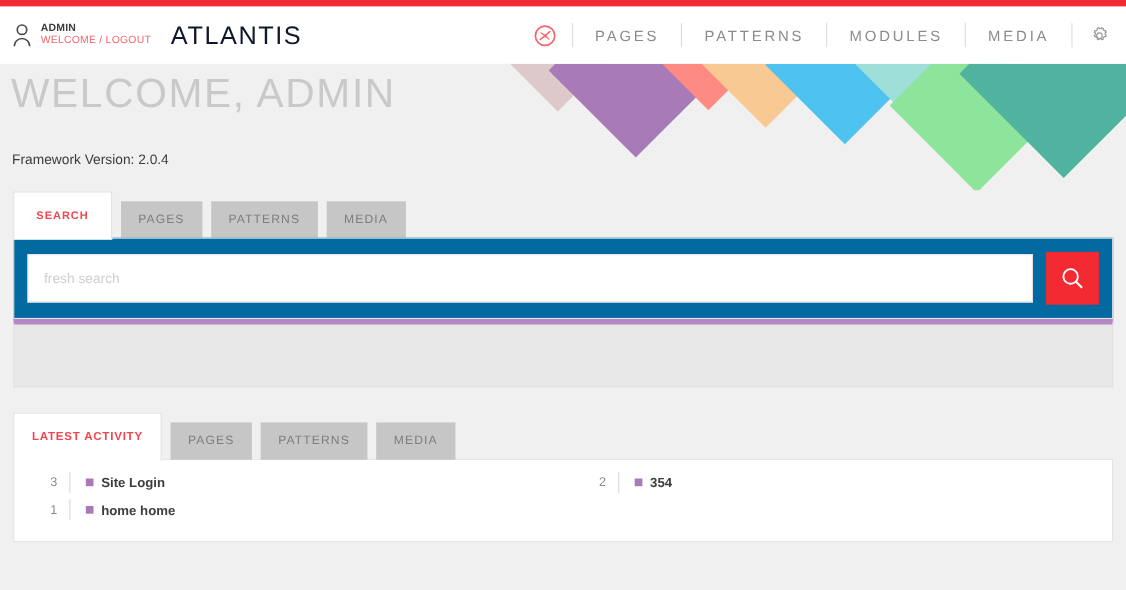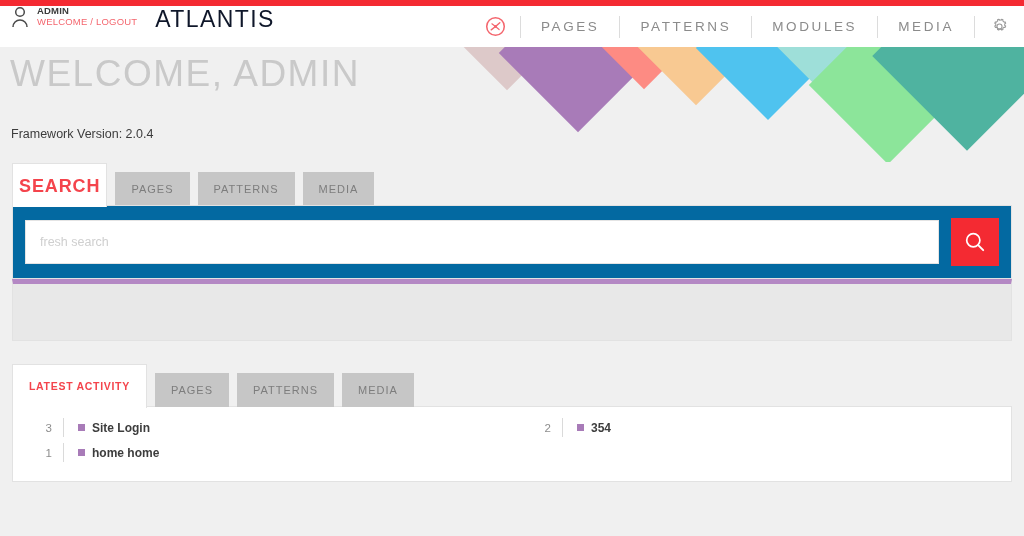--- a/index.html
+++ b/index.html
@@ -15,24 +15,24 @@
   
   .top-strip {
     height: 6px;
     width: 100%;
     background: #f42a32;
   }
 
   
   .header {
     position: relative;
-    height: 41px;
+    height: 52px;
     background: #ffffff;
     display: flex;
-    align-items: flex-start;
+    align-items: center;
     z-index: 20;
   }
   .user-block {
     display: flex;
     align-items: center;
     padding-left: 10px;
     gap: 7px;
   }
   .user-icon { width: 20px; height: 22px; display:block; }
   .user-text { line-height: 1.15; }
@@ -141,24 +141,24 @@
     line-height: 1;
     font-weight: 400;
     height: 34px;
     display: flex;
     align-items: center;
   }
   .tab.active {
     background: #ffffff;
     color: #f4444c;
     font-weight: bold;
-    font-size: 18px;
+    font-size: 10px;
     letter-spacing: .9px;
     height: 44px;
-    padding: 0 6px;
+    padding: 0 20px;
     border: 1px solid #e2e2e2;
     border-bottom: none;
     position: relative;
     top: 1px;
     z-index: 3;
   }
   .tab.active.small { font-size: 10.5px; letter-spacing: .7px; padding: 0 16px; }
 
   .card {
     background: #0369a1;

